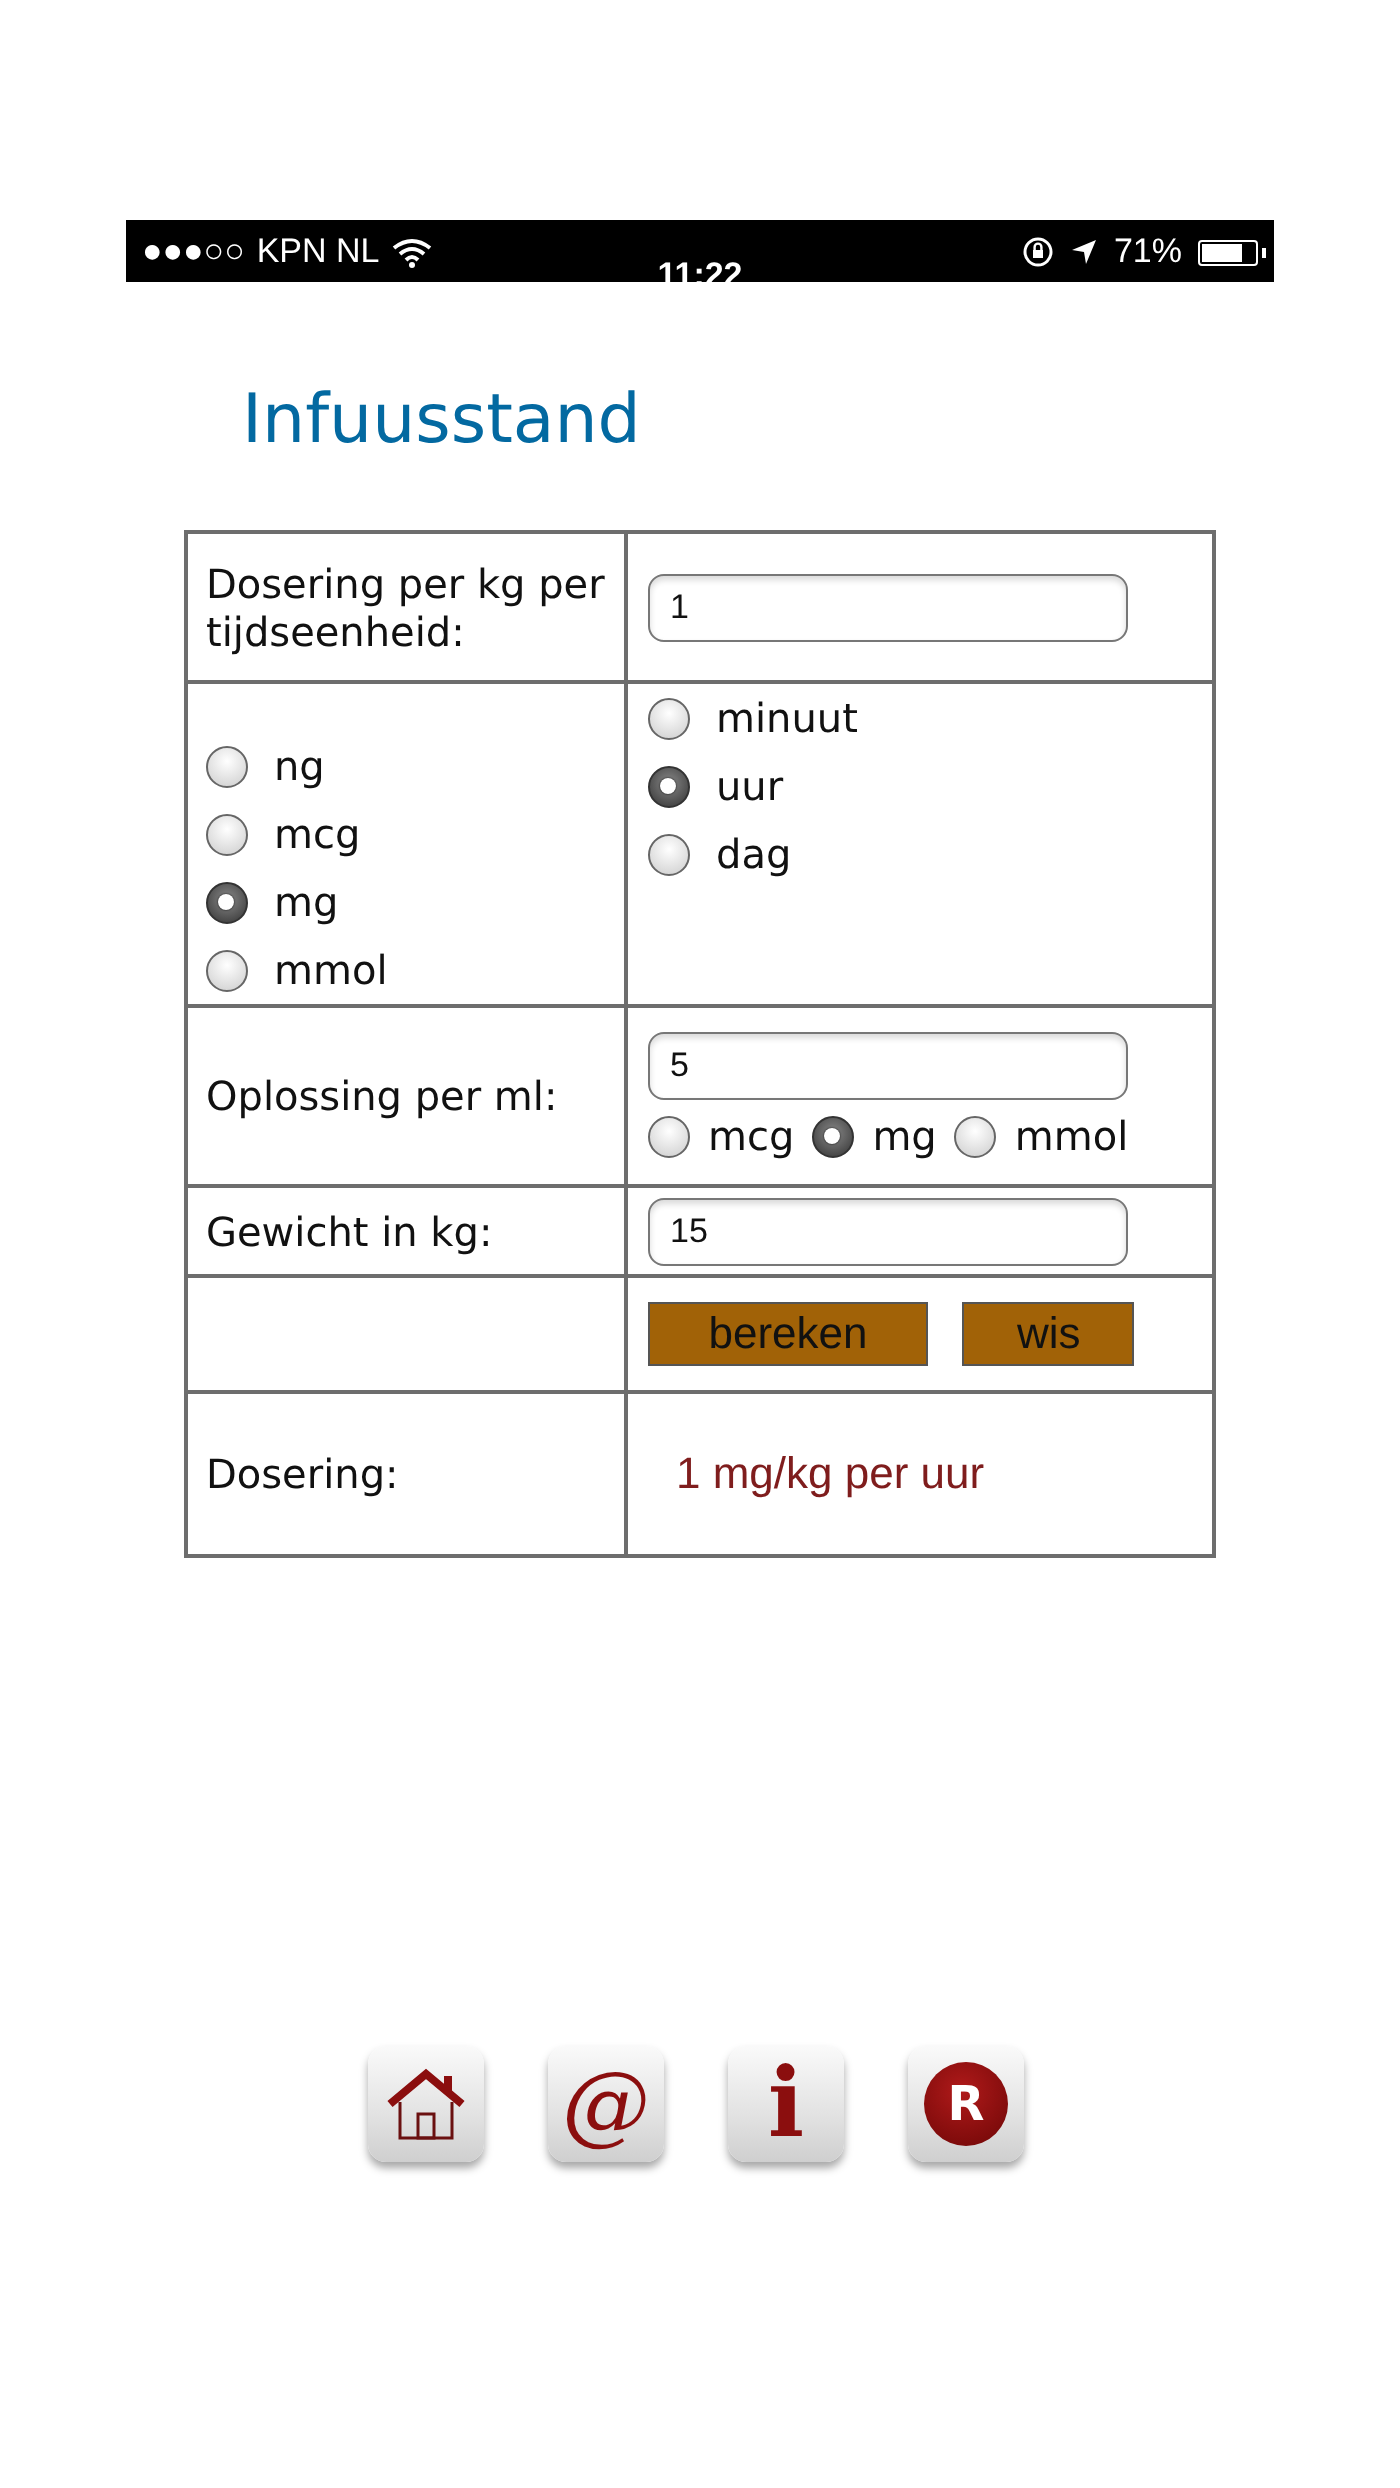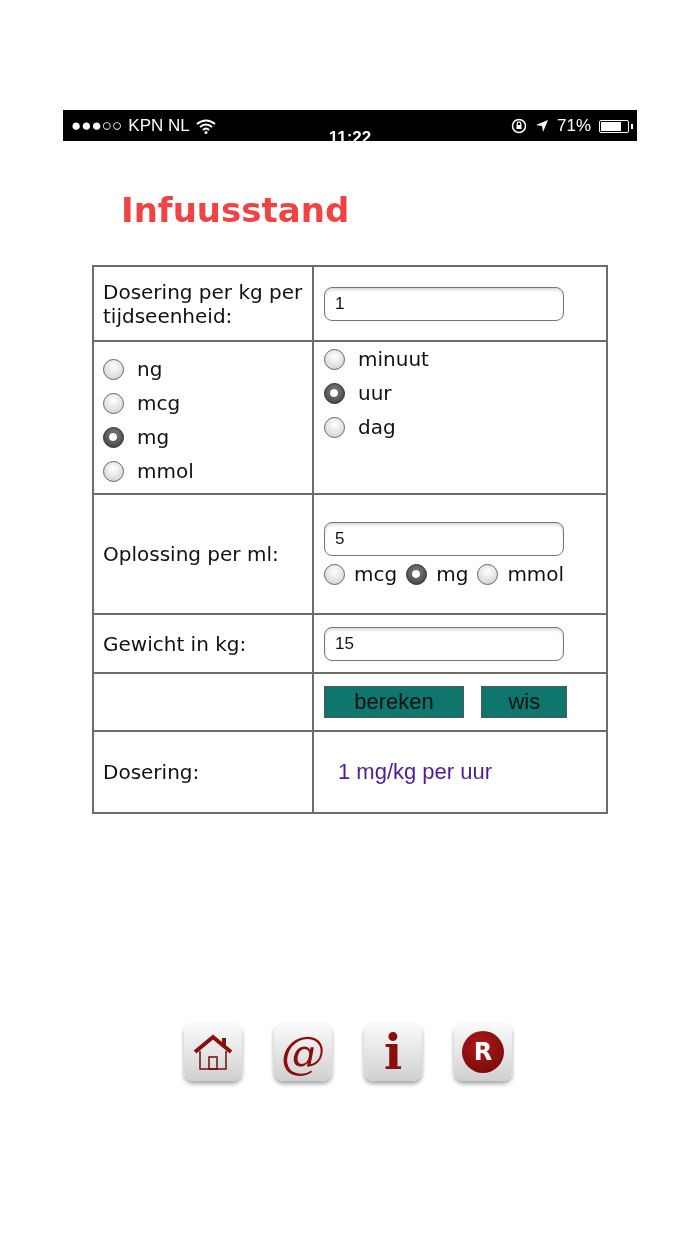--- a/index.html
+++ b/index.html
@@ -5,38 +5,38 @@
   html, body { margin:0; padding:0; background:#fff; }
   body { width:700px; height:1244px; position:relative; overflow:hidden; font-family:"DejaVu Sans", sans-serif; }
   .statusbar { position:absolute; left:63px; top:110px; width:574px; height:31px; background:#000; color:#fff;
     font-family:"Liberation Sans", sans-serif; font-size:17px; }
   .sb-left { position:absolute; left:8px; top:6px; display:flex; align-items:center; gap:6px; }
   .sb-center { position:absolute; left:0; right:0; top:6px; text-align:center; font-weight:bold;margin-top:12px; }
   .sb-right { position:absolute; right:8px; top:6px; display:flex; align-items:center; gap:8px; }
   .battery { width:30px; height:13px; border:1.5px solid #fff; border-radius:2px; position:relative; box-sizing:border-box; }
   .battery .fill { position:absolute; left:1px; top:1px; bottom:1px; width:70%; background:#fff; }
   .battery:after { content:""; position:absolute; right:-5px; top:3px; width:2px; height:5px; background:#fff; }
-  .title { position:absolute; left:121px; top:190px; font-size:34px; font-weight:bold; color:#ef4444; font-family:"DejaVu Sans", sans-serif; }
+  .title { position:absolute; left:121px; top:190px; font-size:34px; font-weight:normal; color:#0369a1; font-family:"DejaVu Sans", sans-serif; }
   table.form { position:absolute; left:92px; top:265px; width:516px; border-collapse:collapse; border:2px solid #777; }
   table.form td { border:2px solid #6d6d6d; vertical-align:middle; font-size:20px; color:#111;margin-left:40px; }
   td.lbl { width:200px; padding:0 9px; }
   td.val { padding:0 10px; }
   .txt { width:240px; height:34px; border:1.5px solid #777; border-radius:8px; box-sizing:border-box;
     font-family:"Liberation Sans", sans-serif; font-size:17px; padding:0 10px; display:flex; align-items:center;
     box-shadow: inset 0 2px 3px rgba(0,0,0,0.15); background:#fff; }
   .radio { display:inline-block; width:21px; height:21px; border-radius:50%; border:1.5px solid #666; box-sizing:border-box;
     background: radial-gradient(circle at 50% 35%, #fff, #ccc); vertical-align:middle; position:relative; }
   .radio.on { background: radial-gradient(circle at 50% 40%, #888, #333); border-color:#333; }
   .radio.on:after { content:""; position:absolute; left:5px; top:5px; width:8px; height:8px; border-radius:50%; background:#fff; box-shadow:0 0 1px #000; }
   .ropt { display:flex; align-items:center; gap:13px; height:34px; }
   .rinline { display:flex; align-items:center; gap:9px; margin-top:6px; }
   .rinline .radio { margin-left:0; }
-  .btn { display:inline-block; border:1.5px solid #555; background:#0f766e; font-family:"Liberation Sans", sans-serif;
+  .btn { display:inline-block; border:1.5px solid #555; background:#a16207; font-family:"Liberation Sans", sans-serif;
     font-size:22px; text-align:center; height:30px; line-height:30px; box-sizing:content-box; }
-  .result { color:#4c1d95; font-family:"Liberation Sans", sans-serif; font-size:22px; padding-left:14px;text-align:right; }
+  .result { color:#7f1d1d; font-family:"Liberation Sans", sans-serif; font-size:22px; padding-left:14px;text-align:right; }
   .iconbar { position:absolute; left:184px; top:1023px; display:flex; gap:32px; }
   .ibtn { width:58px; height:58px; border-radius:9px; background:linear-gradient(#fafafa,#e2e2e2 60%,#cfcfcf);
     box-shadow:0 3px 4px rgba(0,0,0,0.35); display:flex; align-items:center; justify-content:center; }
 </style>
 </head>
 <body>
 
 <div class="statusbar">
   <div class="sb-left">
     <span>●●●○○</span>
@@ -69,21 +69,21 @@
 
 <table class="form">
   <tbody>
       <tr style="height:75px">
     <td class="lbl">Dosering per kg per tijdseenheid:</td>
     <td class="val">
       <div class="txt">1</div>
     </td>
   </tr>
   <tr style="height:153px">
-    <td class="lbl" style="vertical-align:top;padding-top:10px">
+    <td class="lbl" style="vertical-align:top;padding-top:24px">
       <div class="ropt">
             <span class="radio"></span>
             <span>ng</span>
           </div>
       <div class="ropt">
             <span class="radio"></span>
             <span>mcg</span>
           </div>
       <div class="ropt">
             <span class="radio on"></span>
@@ -102,35 +102,35 @@
       <div class="ropt">
             <span class="radio on"></span>
             <span>uur</span>
           </div>
       <div class="ropt">
             <span class="radio"></span>
             <span>dag</span>
           </div>
     </td>
   </tr>
-  <tr style="height:120px">
+  <tr style="height:90px">
     <td class="lbl">Oplossing per ml:</td>
     <td class="val">
       <div class="txt">5</div>
       <div class="rinline">
         <span class="radio"></span>
             <span>mcg</span>
         <span class="radio on"></span>
             <span>mg</span>
         <span class="radio"></span>
             <span>mmol</span>
       </div>
     </td>
   </tr>
-  <tr style="height:59px">
+  <tr style="height:45px">
     <td class="lbl">Gewicht in kg:</td>
     <td class="val">
       <div class="txt">15</div>
     </td>
   </tr>
   <tr style="height:58px">
     <td class="lbl"></td>
     <td class="val">
       <span class="btn" style="width:138px">bereken</span>
       <span class="btn" style="width:84px;margin-left:11px">wis</span>

